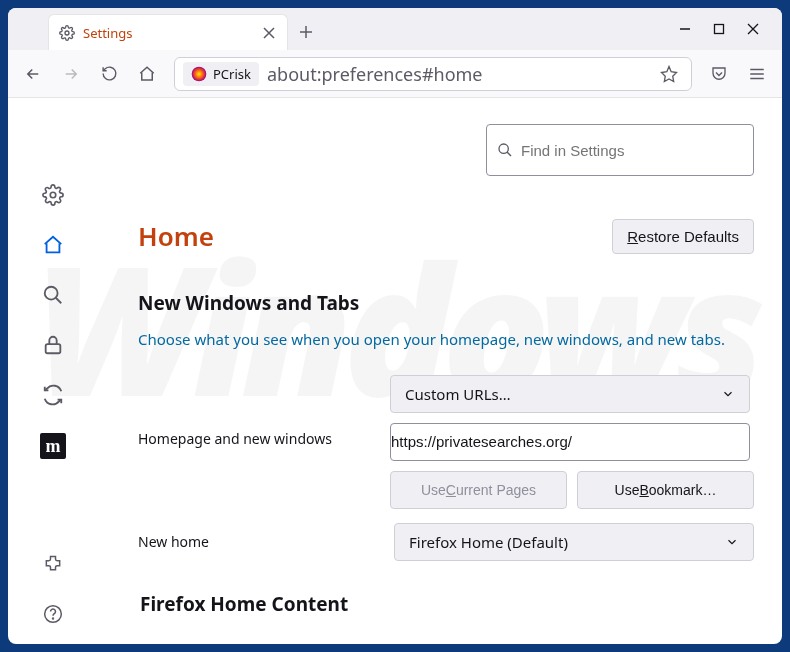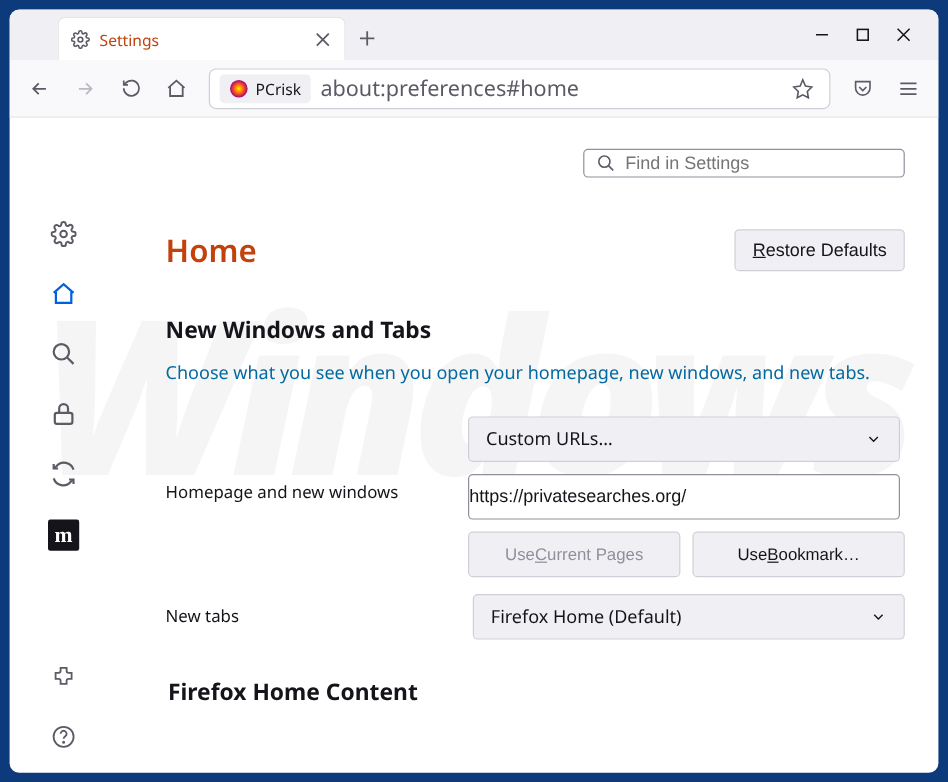--- a/index.html
+++ b/index.html
@@ -105,21 +105,21 @@
     .sideicon.active { color:#0060df; }
     .sideicon.m { background:#15141a; color:#fff; width:26px; height:26px; font-weight:bold; font-size:18px; border-radius:2px; font-family:serif;}
     .sideflex { flex:1; }
     .main {
       flex:1;
       padding: 26px 28px 10px 40px;
       overflow:hidden;
     }
     .searchwrap { display:flex; justify-content:flex-end; margin-bottom:42px; }
     .searchbox {
-      width: 268px; height:24px;
+      width: 268px; height:52px;
       border:1px solid #8f8f9d; border-radius:4px;
       display:flex; align-items:center; padding:0 10px; gap:8px;
       color:#5b5b66;
     }
     .searchbox input { border:none; outline:none; font-size:15px; flex:1; background:transparent; }
     .titlerow { display:flex; justify-content:space-between; align-items:center; margin-bottom:36px;}
     .pagetitle { font-size:26px; font-weight:600; color:#c2410c;}
     .defbtn { padding: 8px 14px; font-size:15px; background:#f0f0f4; border:1px solid #cfcfd8; border-radius:4px; cursor:pointer; color:#15141a;}
     .section-h { font-size:19px; font-weight:700; color:#15141a; margin-bottom:12px;}
     .section-d { font-size:15px; color:#0369a1; margin-bottom:24px; line-height:1.5;}
@@ -324,21 +324,21 @@
           </div>
           <input class="txtinput" value="https://privatesearches.org/" style="">
           <div class="btnrow">
             <button class="btn2 dim">Use <span style="text-decoration:underline">C</span>urrent Pages</button>
             <button class="btn2">Use <span style="text-decoration:underline">B</span>ookmark…</button>
           </div>
         </div>
       </div>
 
       <div class="row" style="margin-top:6px;">
-        <div class="rowlabel">New tabs</div>
+        <div class="rowlabel">New home</div>
         <div class="rowctl">
           <div class="select">
             <span>Firefox Home (Default)</span>
             <svg width="14" height="14" viewBox="0 0 24 24" fill="none" stroke="#15141a" stroke-width="2">
                 <path d="M6 9l6 6 6-6"></path>
               </svg>
           </div>
         </div>
       </div>
 

